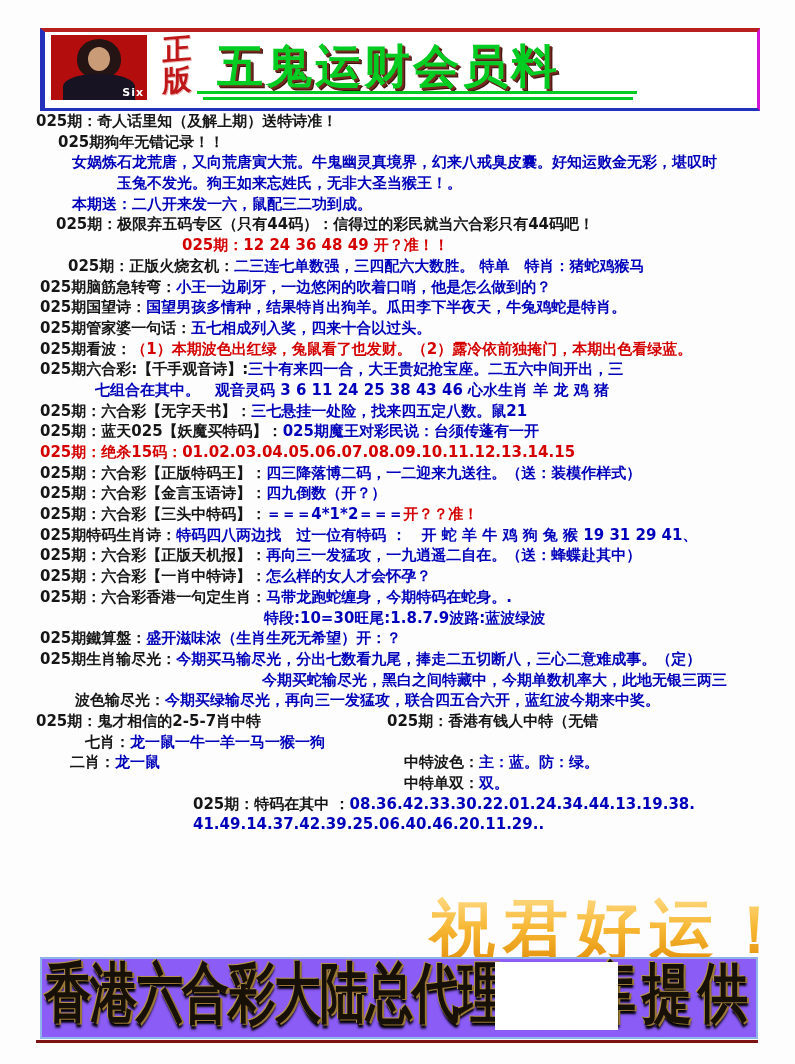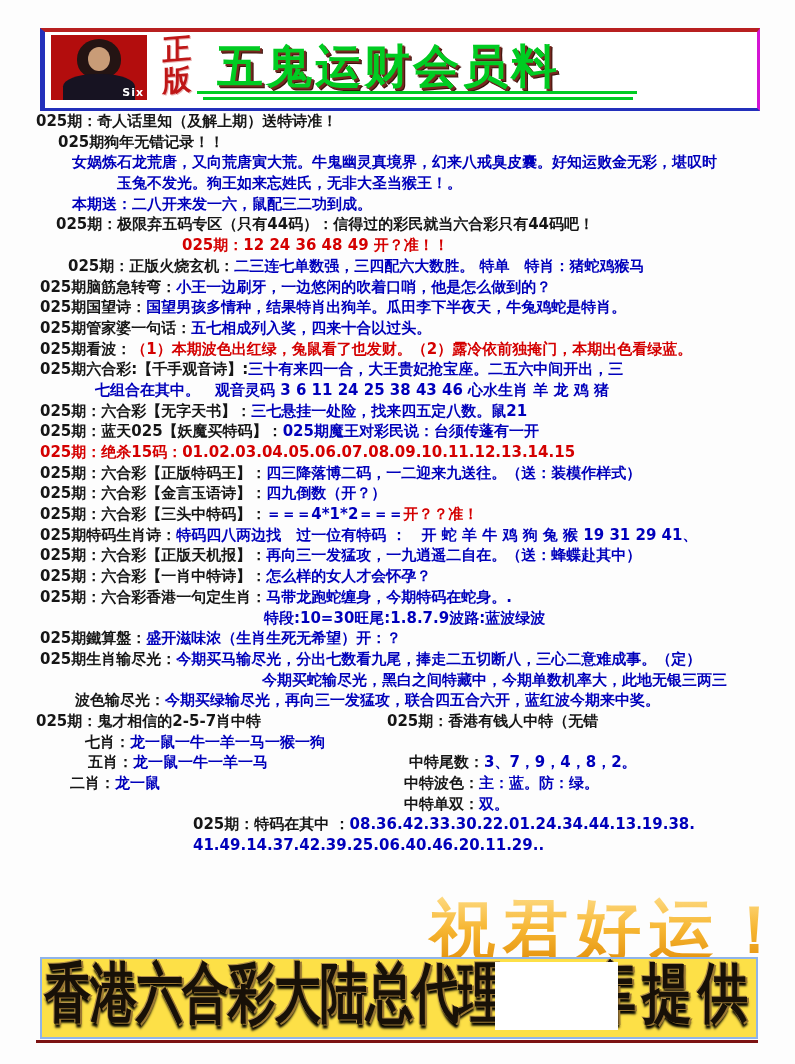--- a/index.html
+++ b/index.html
@@ -31,21 +31,21 @@
 
   
   .wish{position:absolute;left:0;top:886px;width:100%;text-align:right;font-size:65px;font-weight:700;
     letter-spacing:8px;color:#f0a41c;text-shadow:1px 2px 1px #b86e07;white-space:nowrap;}
   @supports ((-webkit-background-clip:text) or (background-clip:text)){
     .wish{background:linear-gradient(180deg,#ffe49a 0%,#f7b733 48%,#dd8500 100%);
       -webkit-background-clip:text;background-clip:text;color:transparent;text-shadow:none;}
   }
 
   
-  .banner{position:absolute;left:40px;top:957px;width:714px;height:78px;background:#fde047;
+  .banner{position:absolute;left:40px;top:957px;width:714px;height:78px;background:#8b5cf6;
     border:2px solid #8fb4ea;overflow:hidden;}
   .banner-text{position:absolute;bottom:0px;font-weight:700;color:#171007;white-space:nowrap;
     text-shadow:2px 1px 0 #9a7733,-1px -1px 0 #b5924a,1px 3px 2px #000;}
   .banner-left{left:2px;font-size:47px;letter-spacing:-1px;transform:scaleY(1.38);transform-origin:bottom left;}
   .banner-right{right:2px;font-size:50px;letter-spacing:6px;transform:scaleY(1.30);transform-origin:bottom right;}
   .censor-box{position:absolute;left:453px;top:3px;width:123px;height:68px;background:#ffffff;z-index:3;}
   .banner-underline{position:absolute;left:36px;top:1040px;width:722px;height:3px;background:#7c1212;}
 </style>
 </head>
 <body>
@@ -157,24 +157,20 @@
         <span class="cell" style="left: 75px;"><span class="c-k">波色输尽光：</span><span class="c-b">今期买绿输尽光，再向三一发猛攻，联合四五合六开，蓝红波今期来中奖。</span></span>
       </div>
       <div class="row">
         <span class="cell" style="left: 36px;"><span class="c-k">025期：鬼才相信的2-5-7肖中特</span></span>
         <span class="cell" style="left: 387px;"><span class="c-k">025期：香港有钱人中特（无错</span></span>
       </div>
       <div class="row">
         <span class="cell" style="left: 85px;"><span class="c-k">七肖：</span><span class="c-b">龙一鼠一牛一羊一马一猴一狗</span></span>
       </div>
       <div class="row">
-        <span class="cell" style="left: 88px;"><span class="c-k">五肖：</span><span class="c-b">龙一鼠一牛一羊一马</span></span>
-        <span class="cell" style="left: 409px;"><span class="c-k">中特尾数：</span><span class="c-b">3、7，9，4，8，2。</span></span>
-      </div>
-      <div class="row">
         <span class="cell" style="left: 70px;"><span class="c-k">二肖：</span><span class="c-b">龙一鼠</span></span>
         <span class="cell" style="left: 404px;"><span class="c-k">中特波色：</span><span class="c-b">主：蓝。防：绿。</span></span>
       </div>
       <div class="row">
         <span class="cell" style="left: 396px; margin-left: 8px;"><span class="c-k">中特单双：</span><span class="c-b">双。</span></span>
       </div>
       <div class="row">
         <span class="cell" style="left: 193px;"><span class="c-k">025期：特码在其中 ：</span><span class="c-b">08.36.42.33.30.22.01.24.34.44.13.19.38.</span></span>
       </div>
       <div class="row">

